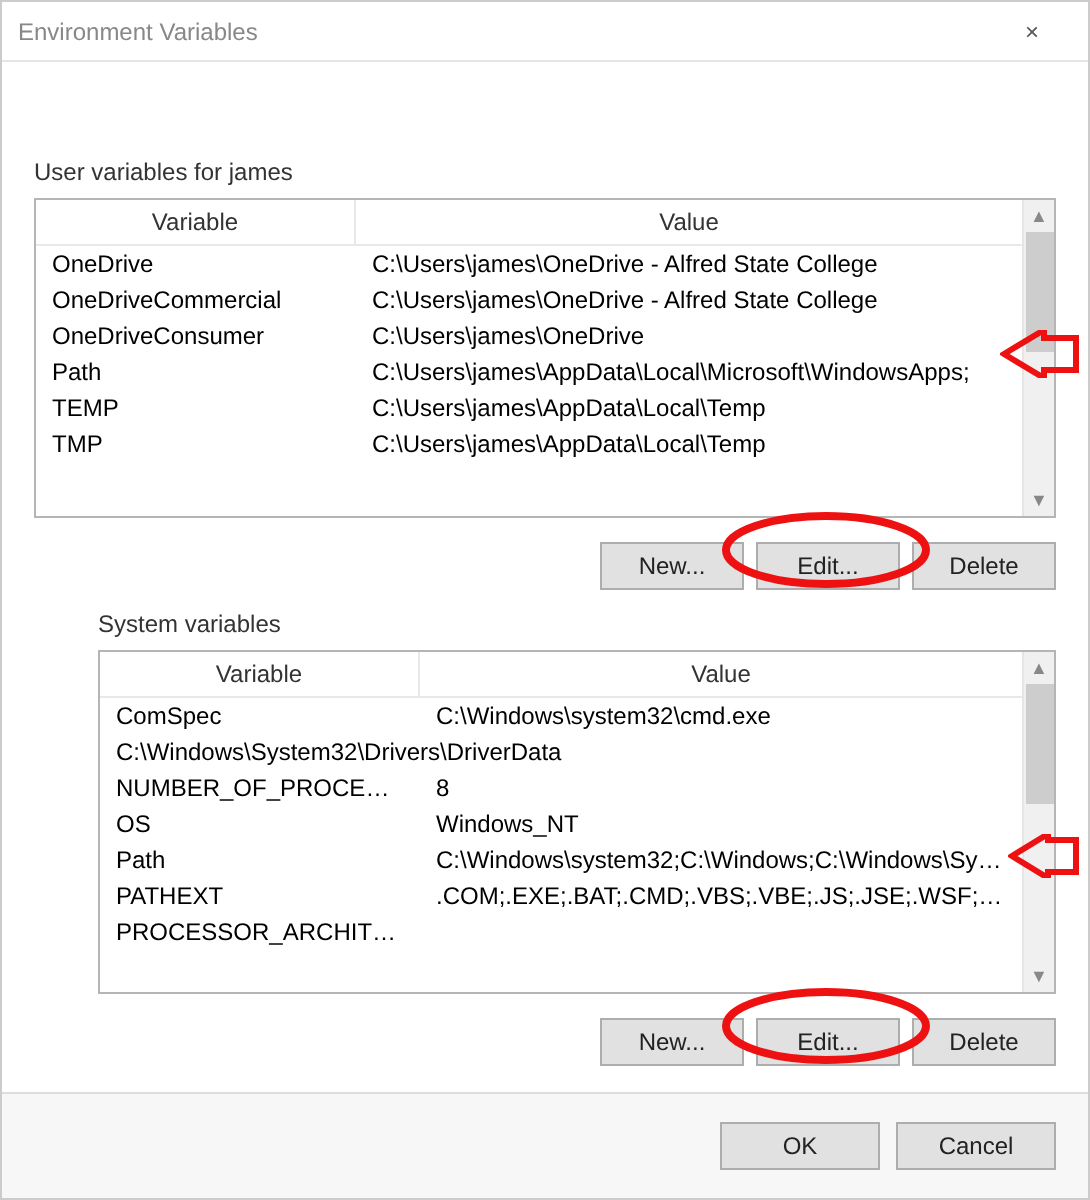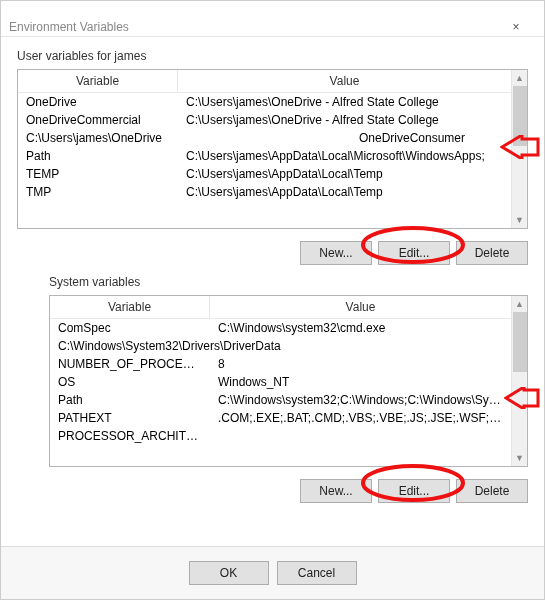--- a/index.html
+++ b/index.html
@@ -1,18 +1,18 @@
 <!DOCTYPE html>
 <html><head>
 <meta charset="utf-8">
 <style>
 * { box-sizing: border-box; font-family: "Segoe UI", Tahoma, sans-serif; }
 body { margin: 0; background: #f0f0f0; width: 545px; height: 600px; overflow: hidden; }
 .window { background: #fff; width: 545px; height: 600px; border: 1px solid #ccc; display: flex; flex-direction: column; }
-.titlebar { height: 20px; display: flex; align-items: center; padding: 0 8px; border-bottom: 1px solid #e5e5e5; color: #888; font-size: 12px; margin-top: 16px; }
+.titlebar { height: 30px; display: flex; align-items: center; padding: 0 8px; border-bottom: 1px solid #e5e5e5; color: #888; font-size: 12px; }
 .titlebar .title { flex: 1; }
 .titlebar .close { width: 40px; height: 28px; display: flex; align-items: center; justify-content: center; color: #555; }
 .content { flex: 1; padding: 12px 16px 0 16px; display: flex; flex-direction: column; overflow: hidden; }
 .group { margin-bottom: 10px; }
 .group-label { font-size: 12px; color: #333; margin-bottom: 6px; }
 .listbox { border: 1px solid #b5b5b5; height: 160px; display: flex; position: relative; background: #fff; }
 .listbox.tall { height: 172px; }
 .list-inner { flex: 1; overflow: hidden; }
 .list-header { display: flex; font-size: 12px; background: #fff; border-bottom: 1px solid #e8e8e8; text-align: center; }
 .list-header .col { padding: 4px 8px; color: #333; }
@@ -22,58 +22,58 @@
 .row { display: flex; }
 .row .cell { padding: 2px 8px; white-space: nowrap; overflow: hidden; text-overflow: ellipsis; }
 .row .cell.col-var { width: 160px; flex-shrink: 0; border-right: none; }
 .row .cell.col-val { flex: 1; }
 .scrollbar { width: 16px; background: #f0f0f0; border-left: 1px solid #e5e5e5; display: flex; flex-direction: column; align-items: center; }
 .scrollbar .arrow { width: 16px; height: 16px; display: flex; align-items: center; justify-content: center; color: #888; font-size: 9px; }
 .scrollbar .track { flex: 1; width: 16px; position: relative; }
 .scrollbar .thumb { position: absolute; top: 0; left: 1px; width: 14px; height: 60px; background: #cdcdcd; }
 .btnrow { display: flex; justify-content: flex-end; gap: 6px; padding: 12px 0 0 0; }
 .btn { min-width: 72px; height: 24px; font-size: 12px; background: #e1e1e1; border: 1px solid #adadad; color: #222; display: inline-flex; align-items: center; justify-content: center; padding: 0 16px; cursor: default; }
-.footer { border-top: 1px solid #ddd; padding: 14px 16px; display: flex; justify-content: center; gap: 8px; background: #f7f7f7; }
+.footer { border-top: 1px solid #ddd; padding: 14px 16px; display: flex; justify-content: flex-end; gap: 8px; background: #f7f7f7; }
 
 .anno-arrow { position: absolute; pointer-events: none; }
 .anno-ellipse { position: absolute; pointer-events: none; }
 </style>
 </head>
 <body>
 
 <div class="window">
   <div class="titlebar">
     <span class="title">Environment Variables</span>
     <div class="close">
       <span>×</span>
     </div>
   </div>
 
   <div class="content">
 
-    <div class="group" style="position:relative;">
+    <div class="group" style="position:relative;margin-top:36px;">
       <div class="group-label">User variables for james</div>
       <div class="listbox">
         <div class="list-inner">
           <div class="list-header">
             <div class="col col-var">Variable</div>
             <div class="col col-val">Value</div>
           </div>
           <div class="list-body" id="user-rows">
               <div class="row">
                 <div class="cell col-var">OneDrive</div>
                 <div class="cell col-val">C:\Users\james\OneDrive - Alfred State College</div>
               </div>
               <div class="row">
                 <div class="cell col-var">OneDriveCommercial</div>
                 <div class="cell col-val">C:\Users\james\OneDrive - Alfred State College</div>
               </div>
               <div class="row">
+                <div class="cell col-var">OneDriveConsumer</div>
                 <div class="cell col-val">C:\Users\james\OneDrive</div>
-                <div class="cell col-var">OneDriveConsumer</div>
               </div>
               <div class="row">
                 <div class="cell col-var">Path</div>
                 <div class="cell col-val">C:\Users\james\AppData\Local\Microsoft\WindowsApps;</div>
               </div>
               <div class="row">
                 <div class="cell col-var">TEMP</div>
                 <div class="cell col-val">C:\Users\james\AppData\Local\Temp</div>
               </div>
               <div class="row">

